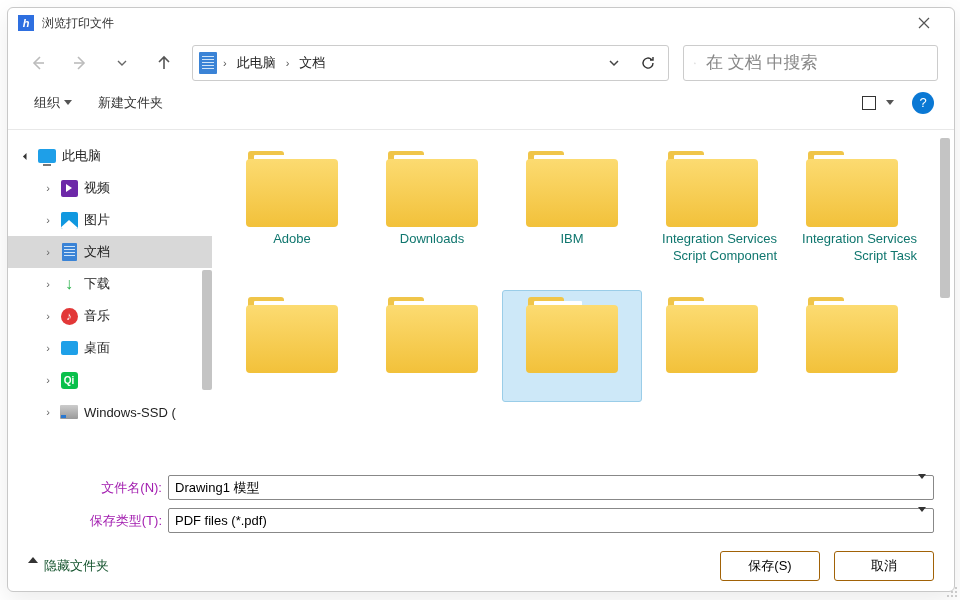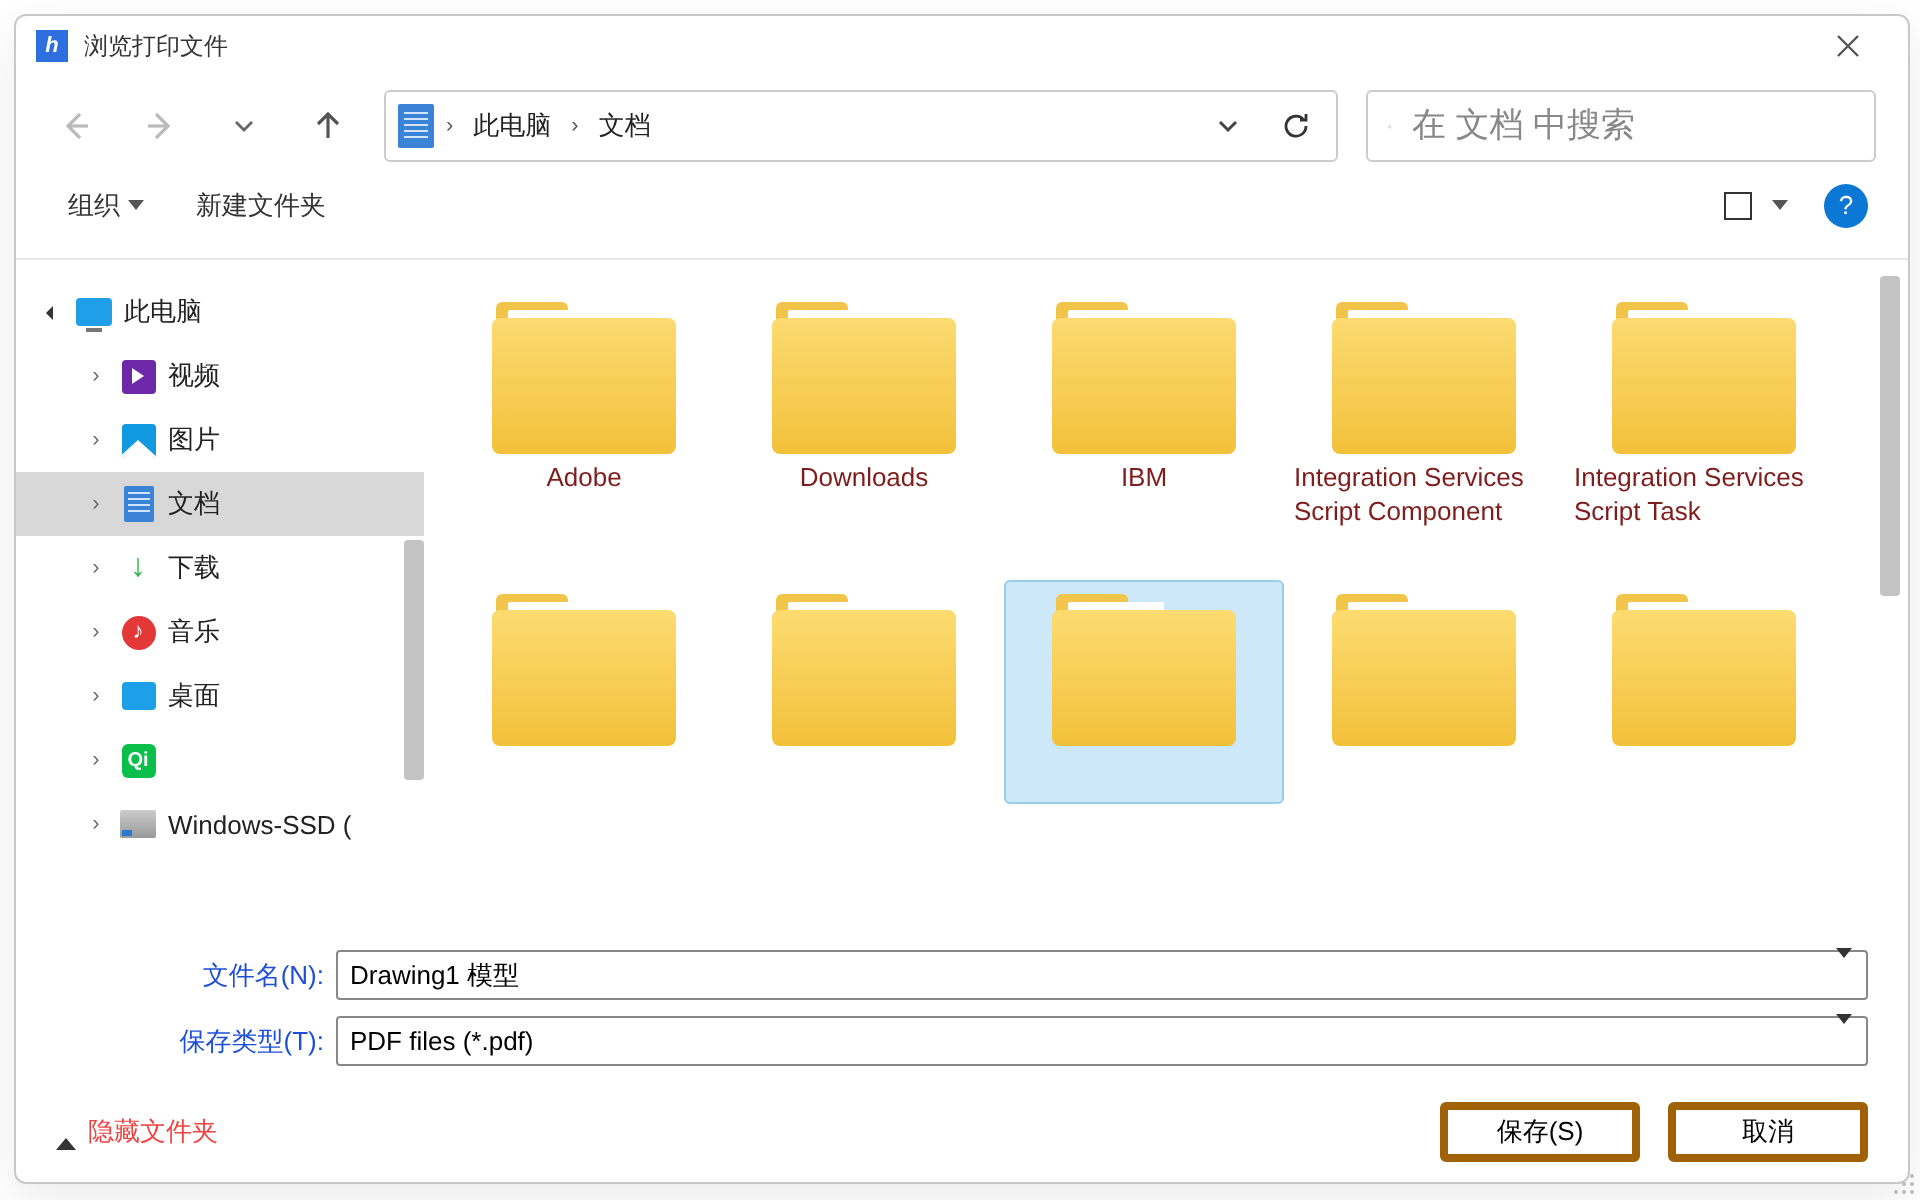--- a/index.html
+++ b/index.html
@@ -67,36 +67,36 @@
 .content { flex: 1; position: relative; overflow: hidden; }
 .content-scroll { position: absolute; right: 4px; top: 8px; width: 10px; bottom: 8px; }
 .content-scroll-thumb { position:absolute; top:0; width:100%; height:160px; background:#c4c4c4; border-radius:2px; }
 .grid { display: grid; grid-template-columns: repeat(5, 140px); gap: 18px 0; padding: 14px 0 0 10px; }
 .folder { display: flex; flex-direction: column; align-items: center; cursor: pointer; padding: 6px 4px; border-radius: 3px; border: 1px solid transparent; }
 .folder.selected { background: #cde8f8; border-color: #9acde8; }
 .folder-ico { width: 100px; height: 80px; position: relative; }
 .folder-tab { position:absolute; top:0; left:6px; width:36px; height:14px; background:#f0c549; border-radius:3px 3px 0 0; }
 .folder-body { position:absolute; top:8px; left:4px; right:4px; bottom:4px; background:linear-gradient(#fcdb71,#f2c13a); border-radius:4px; }
 .folder-paper { position:absolute; top:4px; left:12px; width:48px; height:10px; background:#fff; border-radius:1px 1px 0 0; }
-.folder-label { font-size: 13px; color: #7f1d1d; text-align: left; line-height: 1.3; max-width: 130px; min-height: 18px; }
+.folder-label { font-size: 13px; color: #0f766e; text-align: right; line-height: 1.3; max-width: 130px; min-height: 18px; }
 
 
 .save-form { padding: 12px 20px 0 20px; }
 .form-row { display: flex; align-items: center; margin-bottom: 8px; }
-.form-label { width: 140px; text-align: right; font-size: 13px; color: #1d4ed8; padding-right: 6px; }
+.form-label { width: 140px; text-align: right; font-size: 13px; color: #a21caf; padding-right: 6px; }
 .form-field { flex: 1; position: relative; }
 .form-input { width: 100%; height: 25px; border: 1px solid #888; border-radius: 2px; padding: 0 26px 0 6px; font-size: 13px; outline: none; }
 .form-caret { position: absolute; right: 8px; top: 50%; transform: translateY(-50%); pointer-events: none; }
 .form-caret .caret-down { border-top-color: #333; }
 
 .footer { height: 50px; display: flex; align-items: center; padding: 0 20px; gap: 14px; }
-.footer-left { display:flex; align-items:flex-end; gap:6px; font-size:13px; color:#ef4444; cursor:pointer; }
+.footer-left { display:flex; align-items:flex-start; gap:6px; font-size:13px; color:#14532d; cursor:pointer; }
 .footer-exp { width:0; height:0; border-left:5px solid transparent; border-right:5px solid transparent; border-bottom:6px solid #333; }
 .footer-spacer { flex:1; }
-.btn { height: 30px; min-width: 100px; border: 4px solid #a16207; border-radius: 3px; background: #fff; font-size: 13px; cursor: pointer; padding: 0 16px; }
+.btn { height: 30px; min-width: 100px; border: 1px solid #a16207; border-radius: 3px; background: #fff; font-size: 13px; cursor: pointer; padding: 0 16px; }
 .resize-grip { position:absolute; bottom:2px; right:2px; width:14px; height:14px; color:#bbb; }
 </style>
 </head>
 <body>
 
 <div class="window">
 
   <div class="titlebar">
     <div class="app-icon">h</div>
     <div class="title-text">浏览打印文件</div>

